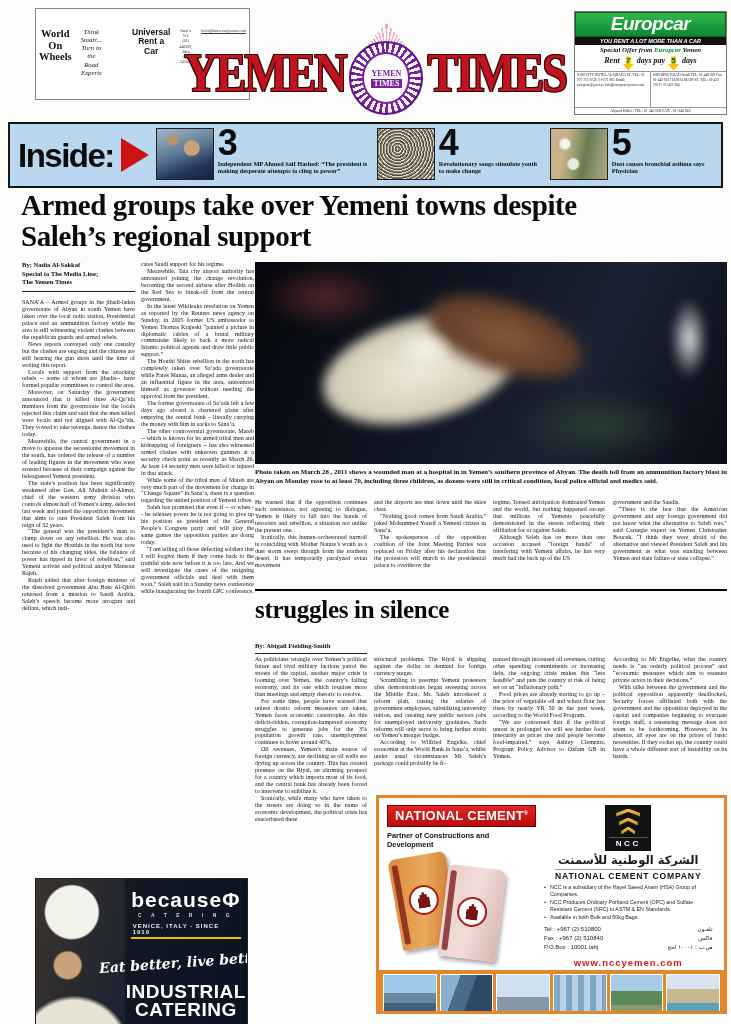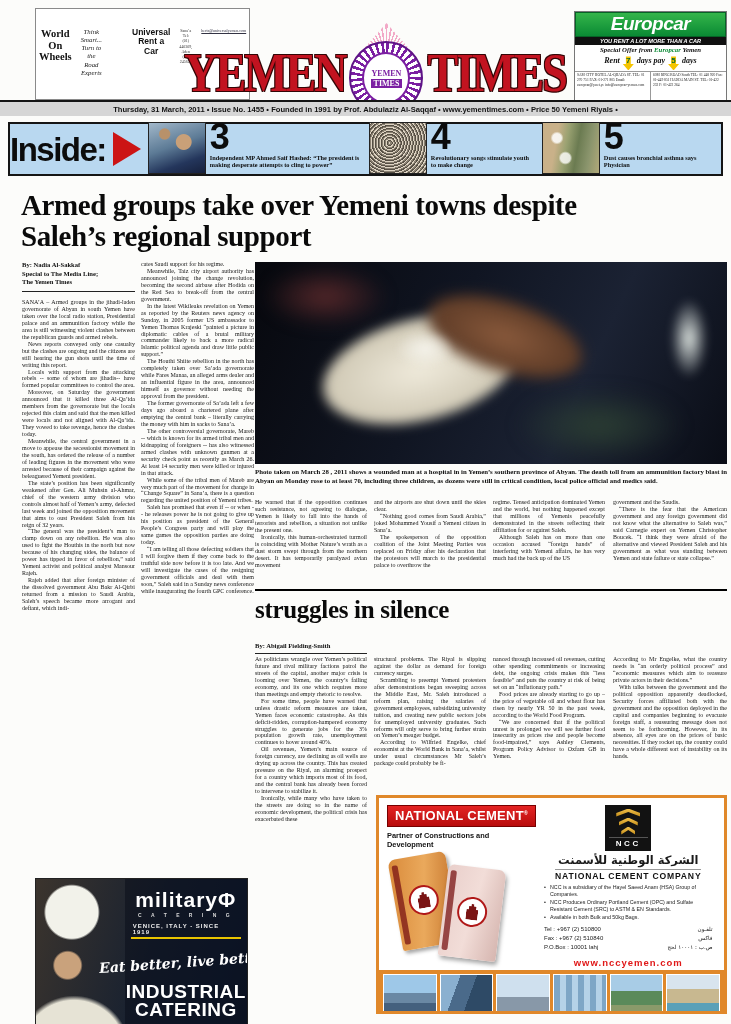--- a/index.html
+++ b/index.html
@@ -47,22 +47,22 @@
     clip-path:polygon(50% 100%,0 55%,28% 55%,28% 0,72% 0,72% 55%,100% 55%)}
   .ec-contacts{display:flex;border-top:1px solid #999;font-size:3.6px;line-height:1.35;color:#222;flex:1}
   .ec-contacts>div{flex:1;padding:1px 2px}
   .ec-contacts>div+div{border-left:1px solid #999}
   .ec-airport{border-top:1px solid #999;font-size:3.9px;line-height:1.6;text-align:center;color:#222}
 
   .dateline{position:absolute;left:0;top:100px;width:731px;height:16px;background:#d6d6d6;border-top:2px solid #141414;
     display:flex;align-items:center;justify-content:center;font:bold 7.6px "Liberation Sans",sans-serif;color:#141414}
 
   
-  .inside{position:absolute;left:8px;top:122px;width:715px;height:54px;background:#b9d8f0;border:2px solid #151515;
-    display:flex;align-items:center;padding:3px 0;gap:7px}
+  .inside{position:absolute;left:8px;top:122px;width:715px;height:66px;background:#b9d8f0;border:2px solid #151515;
+    display:flex;align-items:center;padding:3px 8px;gap:7px}
   .inside-label{font:bold 33px/1 "Liberation Sans",sans-serif;letter-spacing:-1.5px;color:#0c0c0c}
   .arrow-right{width:0;height:0;border-top:17px solid transparent;border-bottom:17px solid transparent;border-left:28px solid #cc1414}
   .inside-item{display:flex;gap:4px;align-items:flex-start;height:54px}
   .thumb{width:58px;height:52px;border:1px solid #222;flex:0 0 auto}
   .in-right{display:flex;flex-direction:column}
   .inside-num{font:bold 36px/0.85 "Liberation Sans",sans-serif;color:#0c0c0c}
   .inside-cap{font:bold 6.3px/1.25 "Liberation Serif",serif;color:#0c0c0c;margin-top:1px}
   .t3{background:radial-gradient(circle at 62% 38%,#c9a078 0 16%,rgba(0,0,0,0) 18%),
       radial-gradient(circle at 28% 22%,#b8916a 0 9%,rgba(0,0,0,0) 11%),
       linear-gradient(160deg,#a2b8ca 0%,#5d7b96 45%,#24365c 75%,#16203c 100%)}
@@ -187,21 +187,20 @@
       <span class="ec-arrow">5</span>
       <span>days</span>
     </div>
     <div class="ec-contacts">
       <div>SAM CITY HOTEL AL-QHADA ST. TEL: 01 270 751 FAX: 01-271 805 Email: europcar@y.net.ye info@europcar-yemen.com</div>
       <div>60M RING ROAD South TEL: 01 448 920 Fax: 01-449 851 HADDA MAIN ST. TEL: 01-422 232 F: 01-422 264</div>
     </div>
     <div class="ec-airport">Airport Office: TEL: 01 346 008 FAX : 01-346 663</div>
   </div>
 
-  <div class="dateline">Thursday, 31 March, 2011 •  Issue No. 1455 •  Founded in 1991 by Prof. Abdulaziz Al-Saqqaf  •  www.yementimes.com  •  Price 50 Yemeni Riyals •</div>
 
   <div class="inside">
     <div class="inside-label">Inside:</div>
     <div class="arrow-right"></div>
     <div class="inside-item">
       <div class="thumb t3"></div>
       <div class="in-right" style="width:152px">
         <div class="inside-num">3</div>
         <div class="inside-cap">Independent MP Ahmed Saif Hashed: “The president is making desperate attempts to cling to power”</div>
       </div>
@@ -308,21 +307,21 @@
       <p>Food prices are already starting to go up – the price of vegetable oil and wheat flour has risen by nearly YR 50 in the past week, according to the World Food Program.</p>
       <p>“We are concerned that if the political unrest is prolonged we will see further food insecurity as prices rise and people become food-impaired,” says Ashley Clements, Program Policy Advisor to Oxfam GB in Yemen.</p>
     </div>
   <div class="abs bodytext" style="left:613px;top:656px;width:114px;height:132px">
       <p>According to Mr Engelke, what the country needs is “an orderly political process” and “economic measures which aim to reassure private actors in their decisions.”</p>
       <p>With talks between the government and the political opposition apparently deadlocked, Security forces affiliated both with the government and the opposition deployed in the capital and companies beginning to evacuate foreign staff, a reassuring message does not seem to be forthcoming. However, in its absence, all eyes are on the prices of basic necessities. If they rocket up, the country could have a whole different sort of instability on its hands.</p>
     </div>
 
   <div class="abs lg" style="left:35px;top:676px;width:213px;height:334px">
     <div class="lg-ov">
-      <div><span class="lg-brand">military</span><span class="lg-brand">Φ</span></div>
+      <div><span class="lg-brand">because</span><span class="lg-brand">Φ</span></div>
       <div class="lg-cat">C A T E R I N G</div>
       <div class="lg-origin">VENICE, ITALY - SINCE 1919</div>
       <div class="lg-tag">Eat better, live better!</div>
       <div class="lg-t1">INDUSTRIAL</div>
       <div class="lg-t1">CATERING</div>
 
     </div>
   </div>
 
   <div class="abs ncc" style="left:376px;top:795px;width:351px;height:219px">

